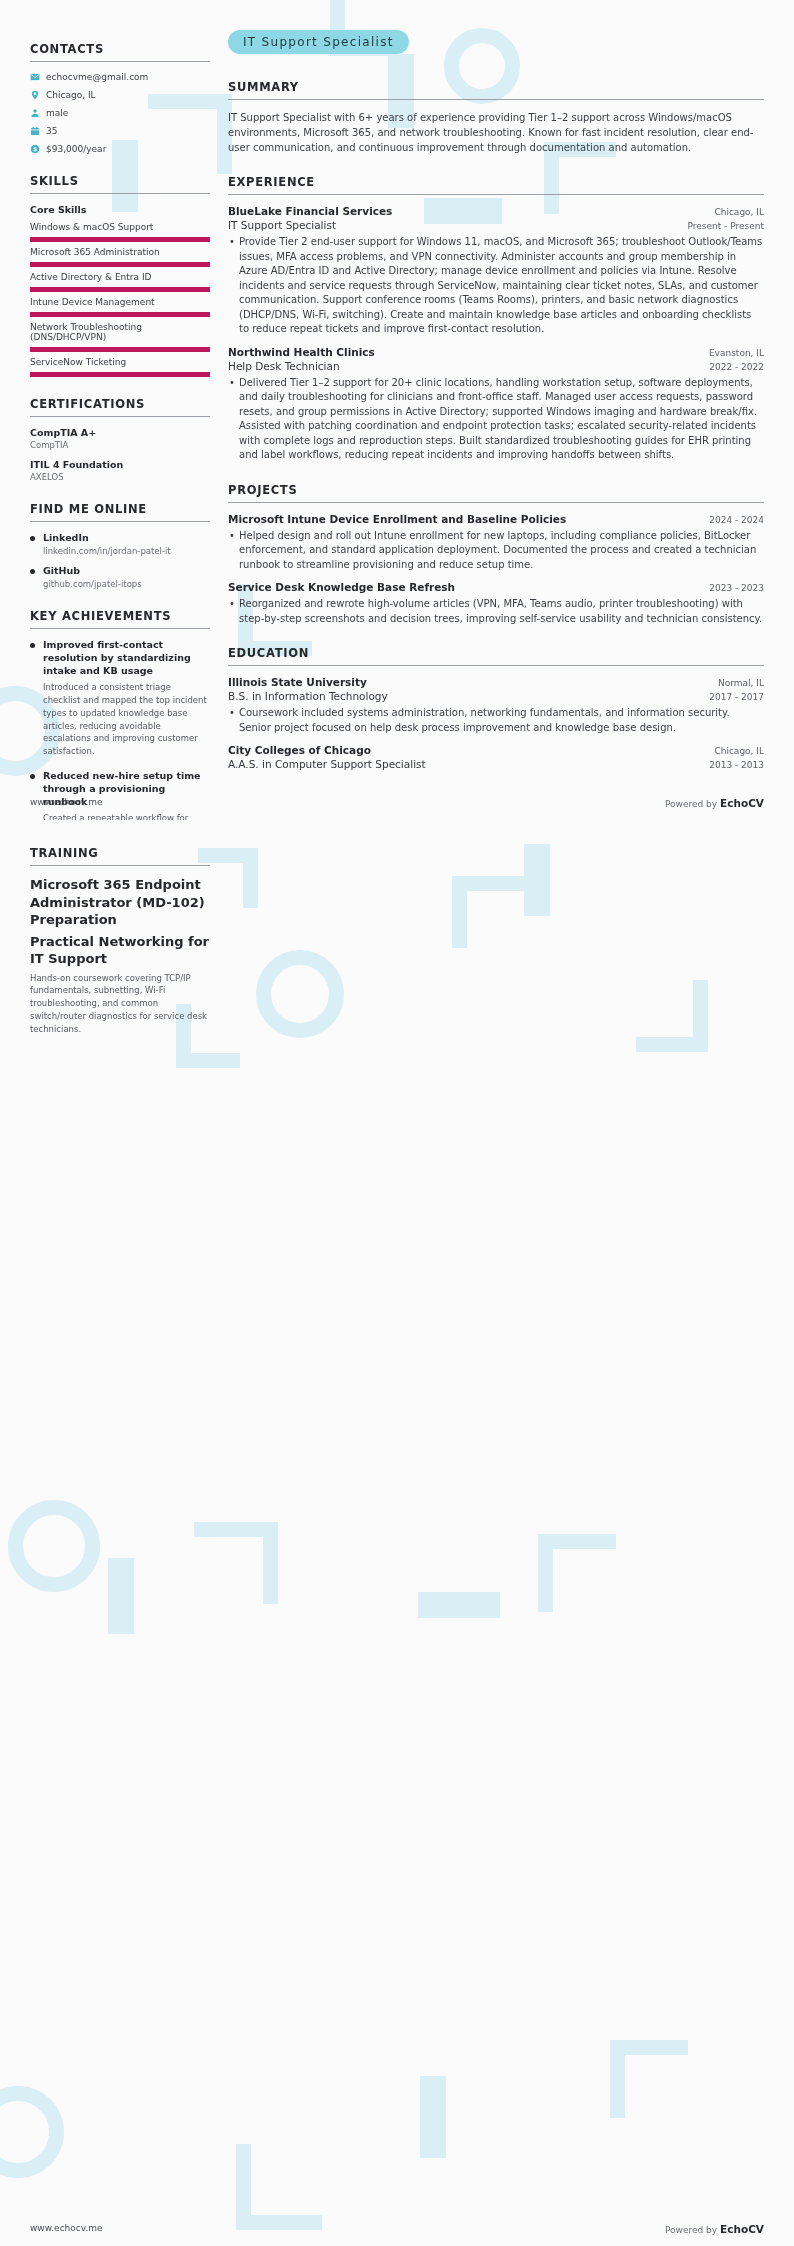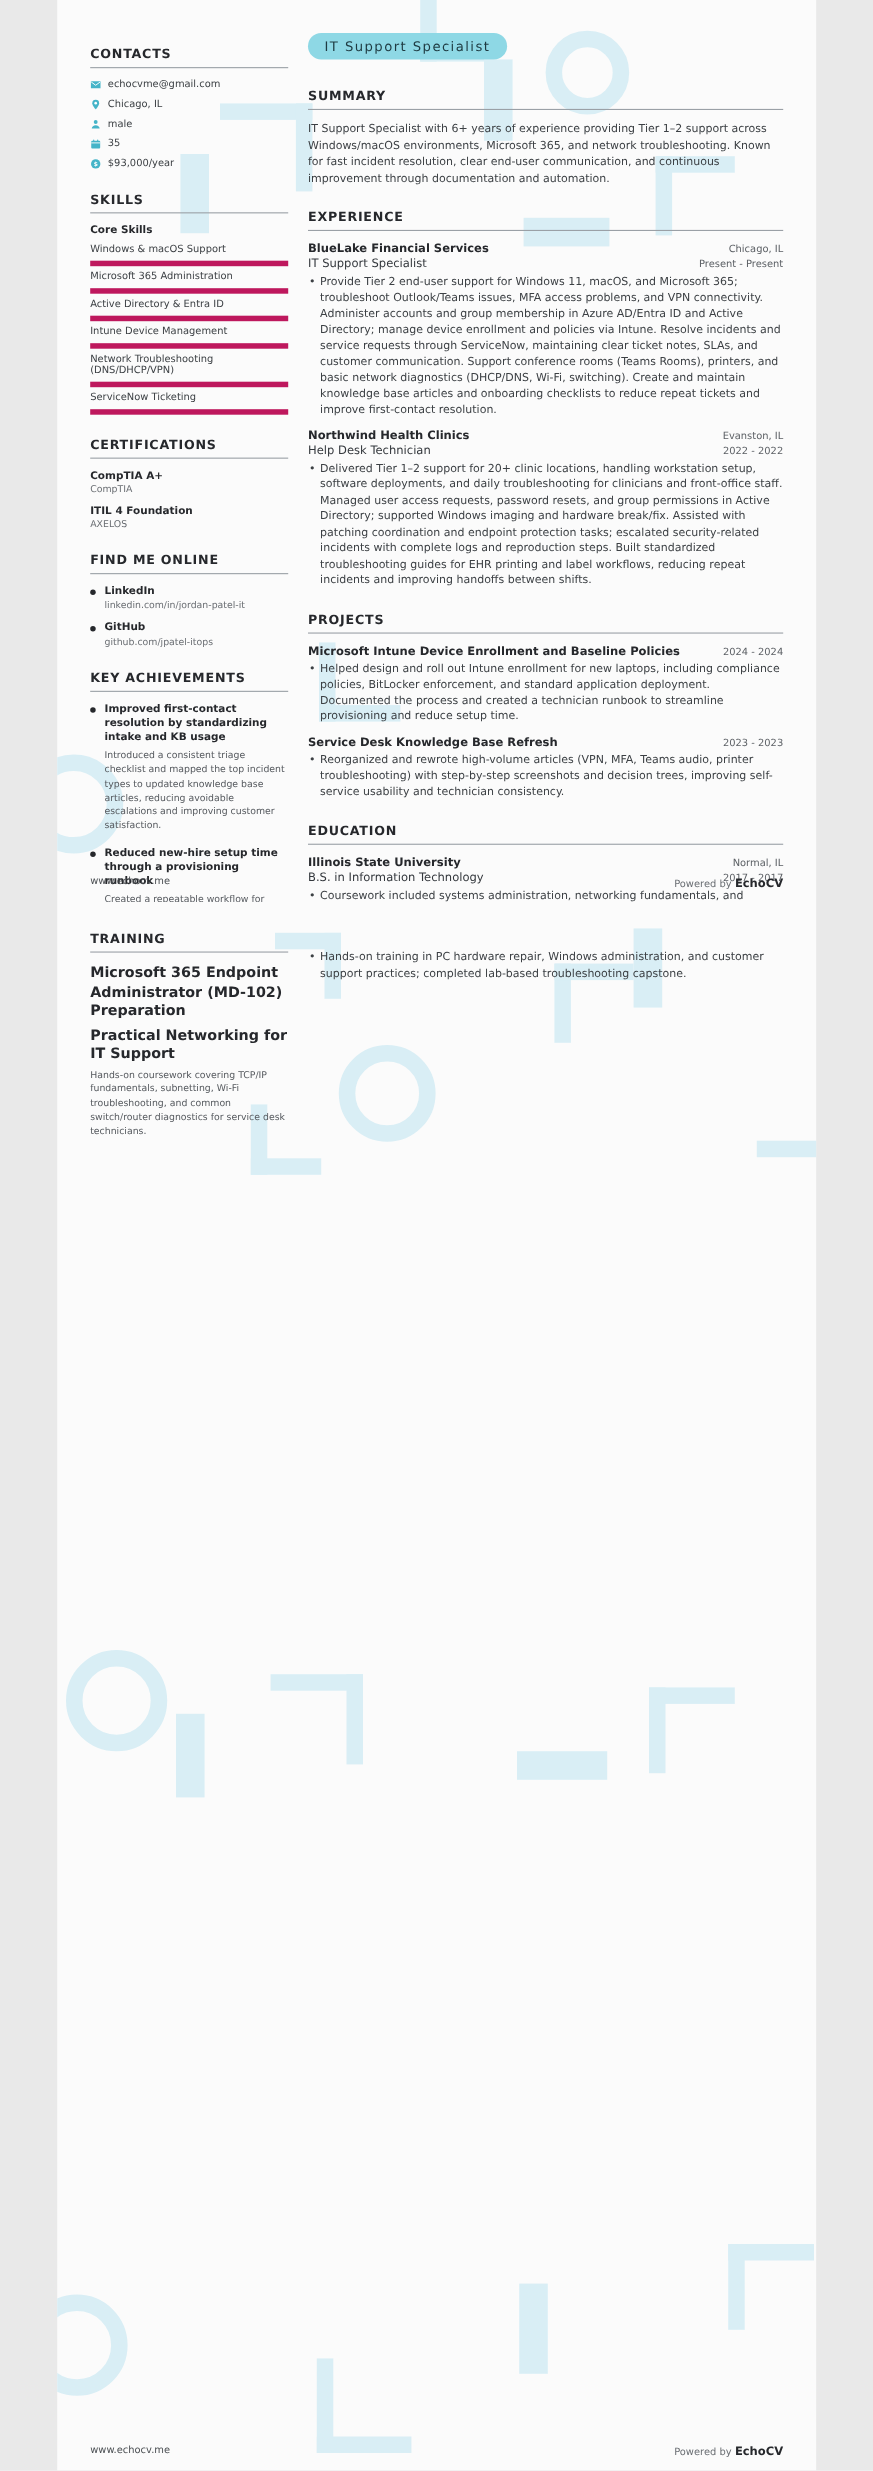--- a/index.html
+++ b/index.html
@@ -1,19 +1,19 @@
 <!DOCTYPE html>
 <html><head>
 <meta charset="utf-8">
 <style>
   * { box-sizing: border-box; margin: 0; padding: 0; }
   html,body { background:#e9e9e9; }
   .canvas {
     position: relative;
-    width: 690px; height: 2246px;
+    width: 794px; height: 2246px;
     margin: 0 auto;
     background: #fbfbfb;
     overflow: hidden;
     font-family: "DejaVu Sans", "Liberation Sans", sans-serif;
     color: #3c4044;
   }
   
   .wm { position:absolute; z-index:0; --c:#d9eef5; }
   .wm.o { border:15px solid var(--c); border-radius:50%; }
   .wm.l { border-left:15px solid var(--c); border-bottom:15px solid var(--c); }
@@ -291,23 +291,20 @@
       <div class="col-left">
         <div class="sec-h first">TRAINING</div>
         <div>
           <div class="tr-title">Microsoft 365 Endpoint Administrator (MD-102) Preparation</div>
         </div>
         <div>
           <div class="tr-title">Practical Networking for IT Support</div>
           <div class="tr-desc">Hands-on coursework covering TCP/IP fundamentals, subnetting, Wi-Fi troubleshooting, and common switch/router diagnostics for service desk technicians.</div>
         </div>
       </div>
-      <div class="col-right">
-        <div class="bullet" style="margin-top:18px;">Hands-on training in PC hardware repair, Windows administration, and customer support practices; completed lab-based troubleshooting capstone.</div>
-      </div>
     </div>
 
     <div class="f-site">www.echocv.me</div>
     <div class="f-powered">
       <span>Powered by</span><span class="brand">EchoCV</span>
     </div>
   </div>
 
 </div>
 

